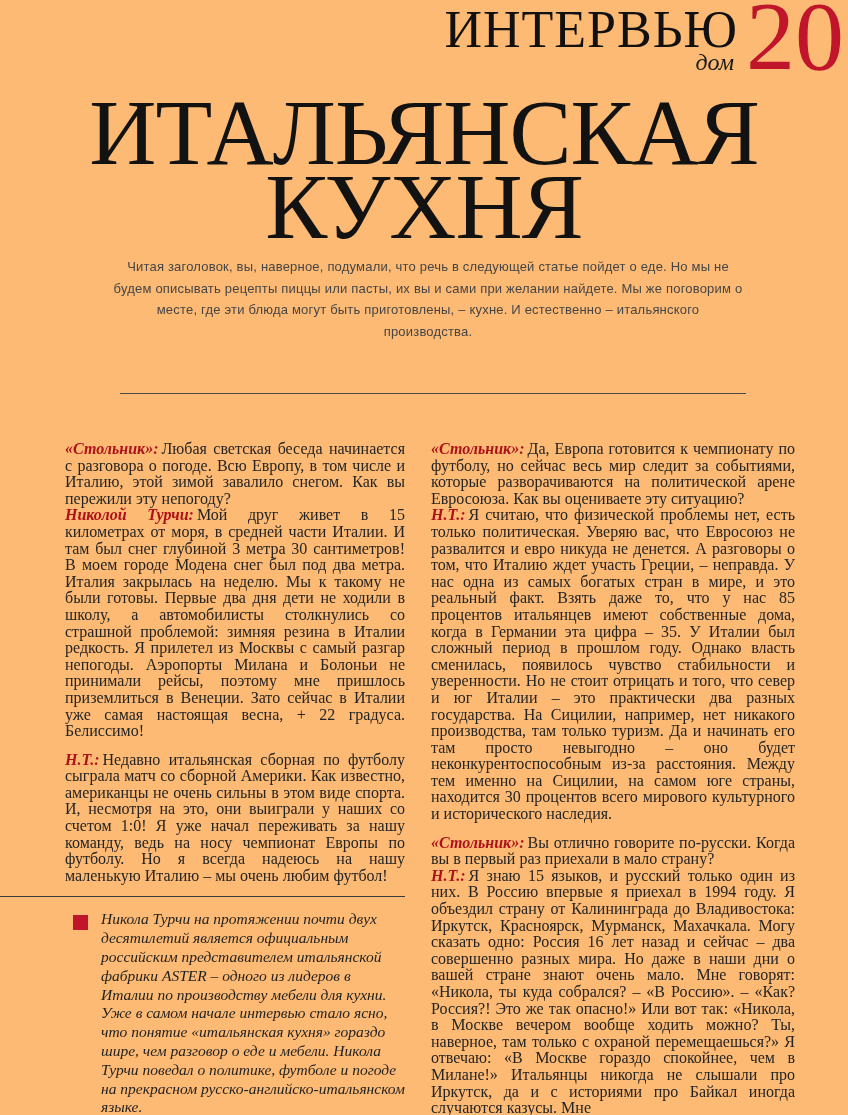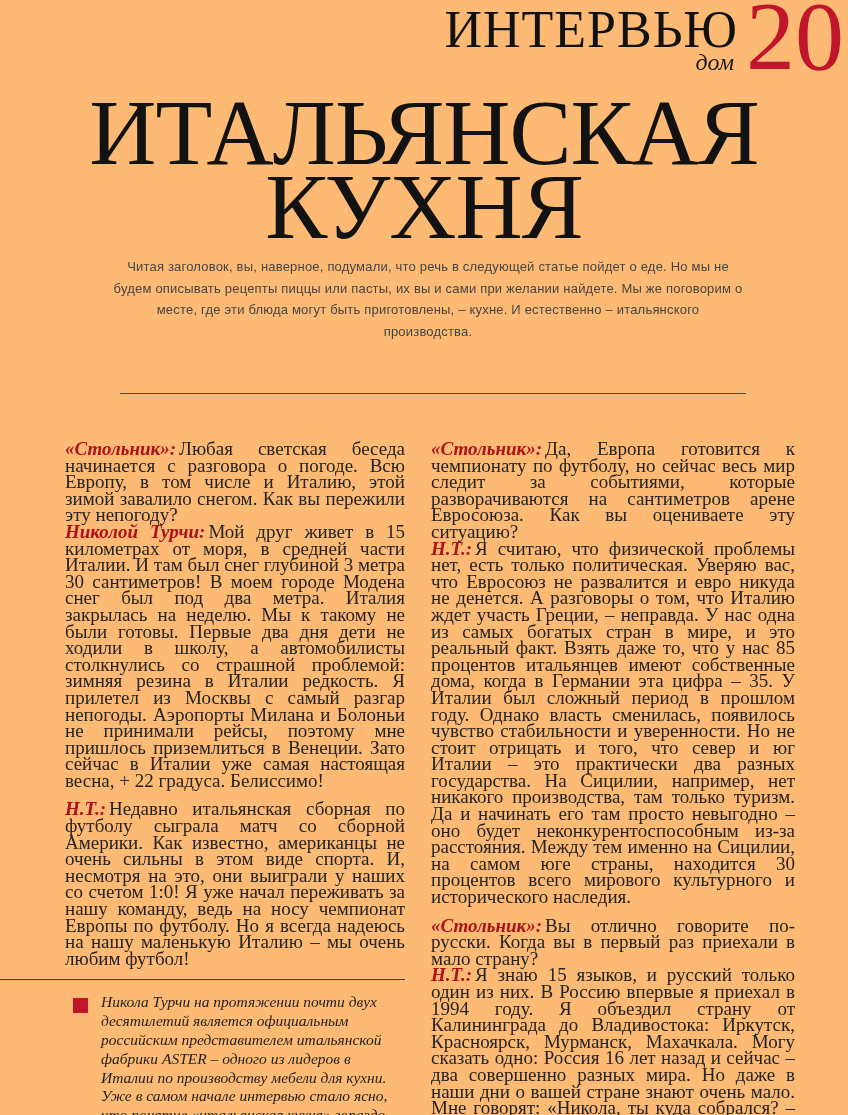--- a/index.html
+++ b/index.html
@@ -58,21 +58,21 @@
   }
   
   .columns{
     position:absolute;top:441px;left:65px;right:53px;
     display:flex;gap:26px;
   }
   .col-left{width:340px;flex:none;}
   .col-right{flex:1;min-width:0;}
   .qa-block{margin:0 0 12px 0;}
   .turn{
-    font-size:19px;line-height:16.6px;
+    font-size:16px;line-height:16.6px;
     text-align:justify;color:#242424;
   }
   .speaker{
     font-style:italic;font-weight:bold;
     color:#ad1119;
     padding-right:3px;
   }
   
   .sidebar{position:relative;margin-top:8px;padding-top:14px;}
   .sidebar-rule{
@@ -128,21 +128,21 @@
         <div class="sidebar-rule"></div>
         <div class="sidebar-body">
           <div class="bullet"></div>
           <div class="sidebar-text">Никола Турчи на протяжении почти двух десятилетий является официальным российским представителем итальянской фабрики ASTER – одного из лидеров в Италии по производству мебели для кухни. Уже в самом начале интервью стало ясно, что понятие «итальянская кухня» гораздо шире, чем разговор о еде и мебели. Никола Турчи поведал о политике, футболе и погоде на прекрасном русско-английско-итальянском языке.</div>
         </div>
       </div>
     </div>
 
     <div class="col-right">
       <div class="qa-block">
-        <div class="turn"><span class="speaker">«Стольник»:</span><span>Да, Европа готовится к чемпионату по футболу, но сейчас весь мир следит за событиями, которые разворачиваются на сантиметров арене Евросоюза. Как вы оцениваете эту ситуацию?</span></div>
+        <div class="turn"><span class="speaker">«Стольник»:</span><span>Да, Европа готовится к чемпионату по футболу, но сейчас весь мир следит за событиями, которые разворачиваются на политической арене Евросоюза. Как вы оцениваете эту ситуацию?</span></div>
         <div class="turn"><span class="speaker">Н.Т.:</span><span>Я считаю, что физической проблемы нет, есть только политическая. Уверяю вас, что Евросоюз не развалится и евро никуда не денется. А разговоры о том, что Италию ждет участь Греции, – неправда. У нас одна из самых богатых стран в мире, и это реальный факт. Взять даже то, что у нас 85 процентов итальянцев имеют собственные дома, когда в Германии эта цифра – 35. У Италии был сложный период в прошлом году. Однако власть сменилась, появилось чувство стабильности и уверенности. Но не стоит отрицать и того, что север и юг Италии – это практически два разных государства. На Сицилии, например, нет никакого производства, там только туризм. Да и начинать его там просто невыгодно – оно будет неконкурентоспособным из-за расстояния.  Между тем именно на Сицилии, на самом юге страны, находится 30 процентов всего мирового культурного и исторического наследия.</span></div>
       </div>
       <div class="qa-block">
         <div class="turn"><span class="speaker">«Стольник»:</span><span>Вы отлично говорите по-русски. Когда вы в первый раз приехали в мало страну?</span></div>
         <div class="turn"><span class="speaker">Н.Т.:</span><span>Я знаю 15 языков, и русский только один из них. В Россию впервые я приехал в 1994 году. Я объездил страну от Калининграда до Владивостока: Иркутск, Красноярск, Мурманск, Махачкала. Могу сказать одно: Россия 16 лет назад и сейчас – два совершенно разных мира. Но даже в наши дни о вашей стране знают очень мало. Мне говорят: «Никола, ты куда собрался? – «В Россию». – «Как? Россия?! Это же так опасно!» Или вот так:  «Никола, в Москве вечером вообще ходить можно? Ты, наверное, там только с охраной перемещаешься?» Я отвечаю: «В Москве гораздо спокойнее, чем в Милане!» Итальянцы никогда не слышали про Иркутск, да и с историями про Байкал иногда случаются казусы. Мне</span></div>
       </div>
     </div>
 
   </div>
 </div>

